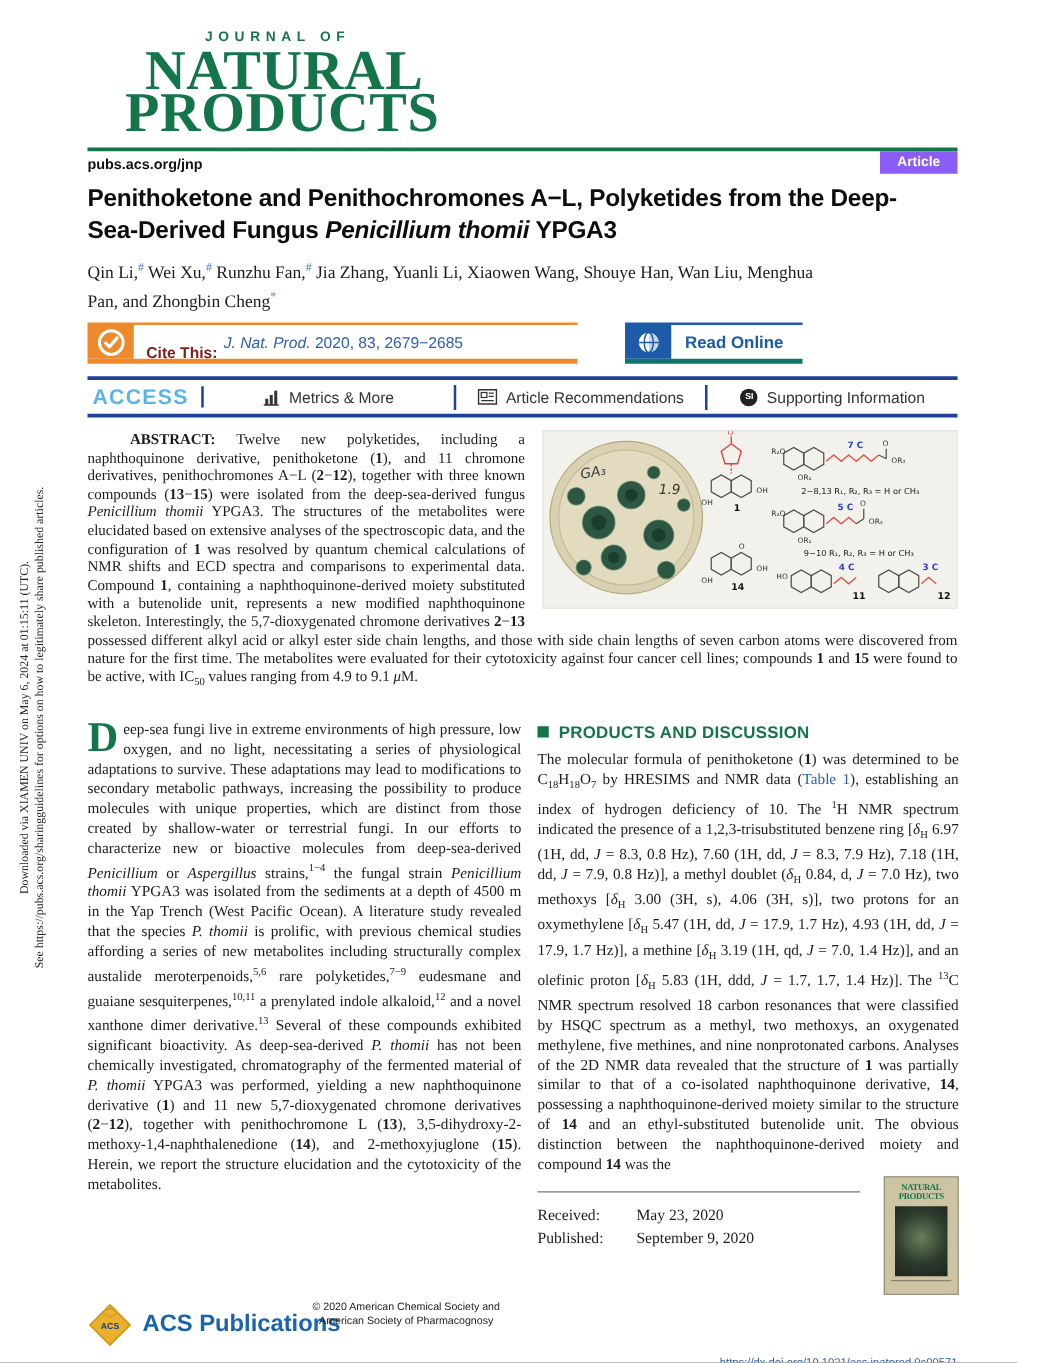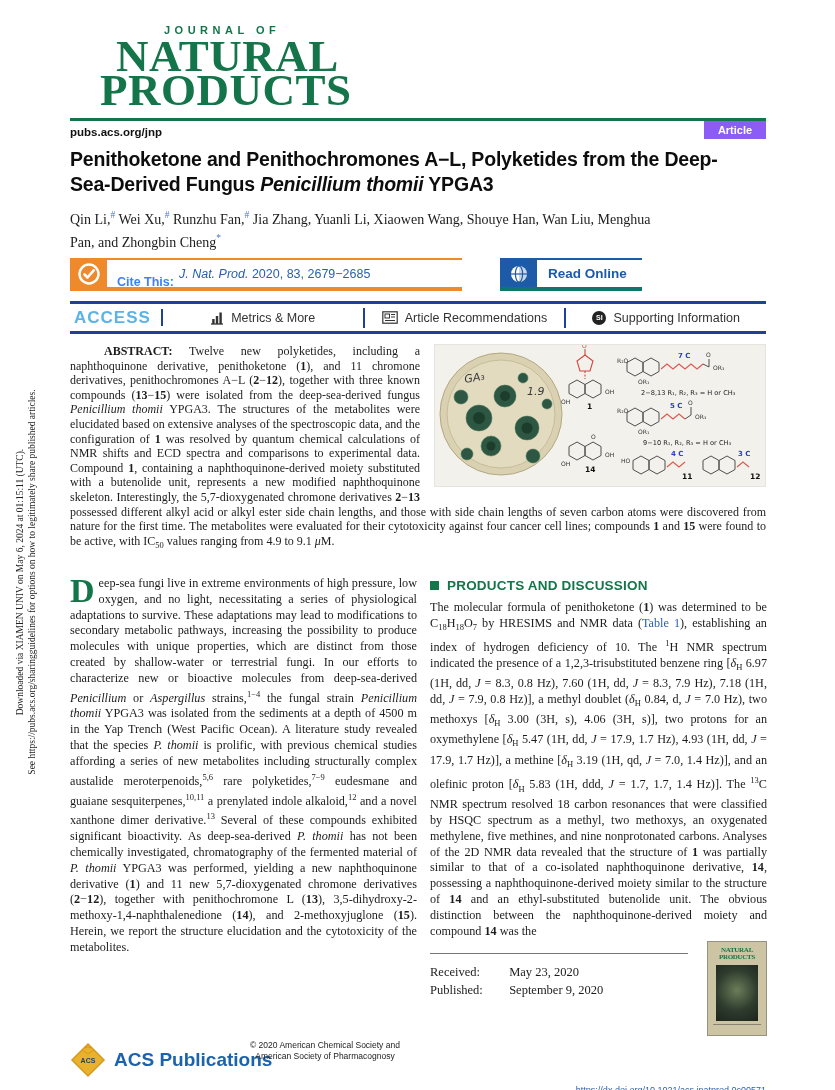--- a/index.html
+++ b/index.html
@@ -25,21 +25,21 @@
   .title{position:absolute;left:70px;top:147px;width:684px;margin:0;
     font:bold 19.5px/25px "Liberation Sans",sans-serif;color:#0d0d0d;letter-spacing:-0.2px;}
   .authors{position:absolute;left:70px;top:206px;width:604px;font:14px/19.5px "Liberation Serif",serif;}
   .authors sup{color:#4a77c4;font-size:9.5px;}
 
   
   .cite-bar{position:absolute;left:70px;top:258px;width:392px;height:33px;box-sizing:border-box;
     border-top:2px solid #ef8a2c;border-bottom:4px solid #ef8a2c;display:flex;align-items:stretch;background:#fff;}
   .cite-check{width:37px;background:#ef8a2c;display:flex;align-items:center;justify-content:center;}
   .cite-text{display:flex;align-items:center;padding-left:10px;gap:5px;font:12.5px "Liberation Sans",sans-serif;}
-  .cite-label{font-weight:bold;color:#3b82f6;margin-top:16px;}
+  .cite-label{font-weight:bold;color:#7f1d1d;margin-top:16px;}
   .cite-ref{color:#2b5fae;}
   .read-online{position:absolute;left:500px;top:258px;width:142px;height:33px;box-sizing:border-box;
     border-top:2px solid #1d5aa8;border-bottom:4px solid #0f766e;display:flex;align-items:stretch;background:#fff;}
   .globe-sq{width:37px;background:#1d5aa8;display:flex;align-items:center;justify-content:center;}
   .read-label{display:flex;align-items:center;padding-left:11px;color:#1d5aa8;font:bold 13.5px "Liberation Sans",sans-serif;}
 
   
   .access-bar{position:absolute;left:70px;top:301px;width:696px;height:33px;box-sizing:border-box;
     border-top:3px solid #20419a;border-bottom:3px solid #20419a;display:flex;align-items:center;background:#fff;}
   .access-word{font:bold 17px "Liberation Sans",sans-serif;color:#5ab4e5;letter-spacing:1px;margin-left:4px;}

